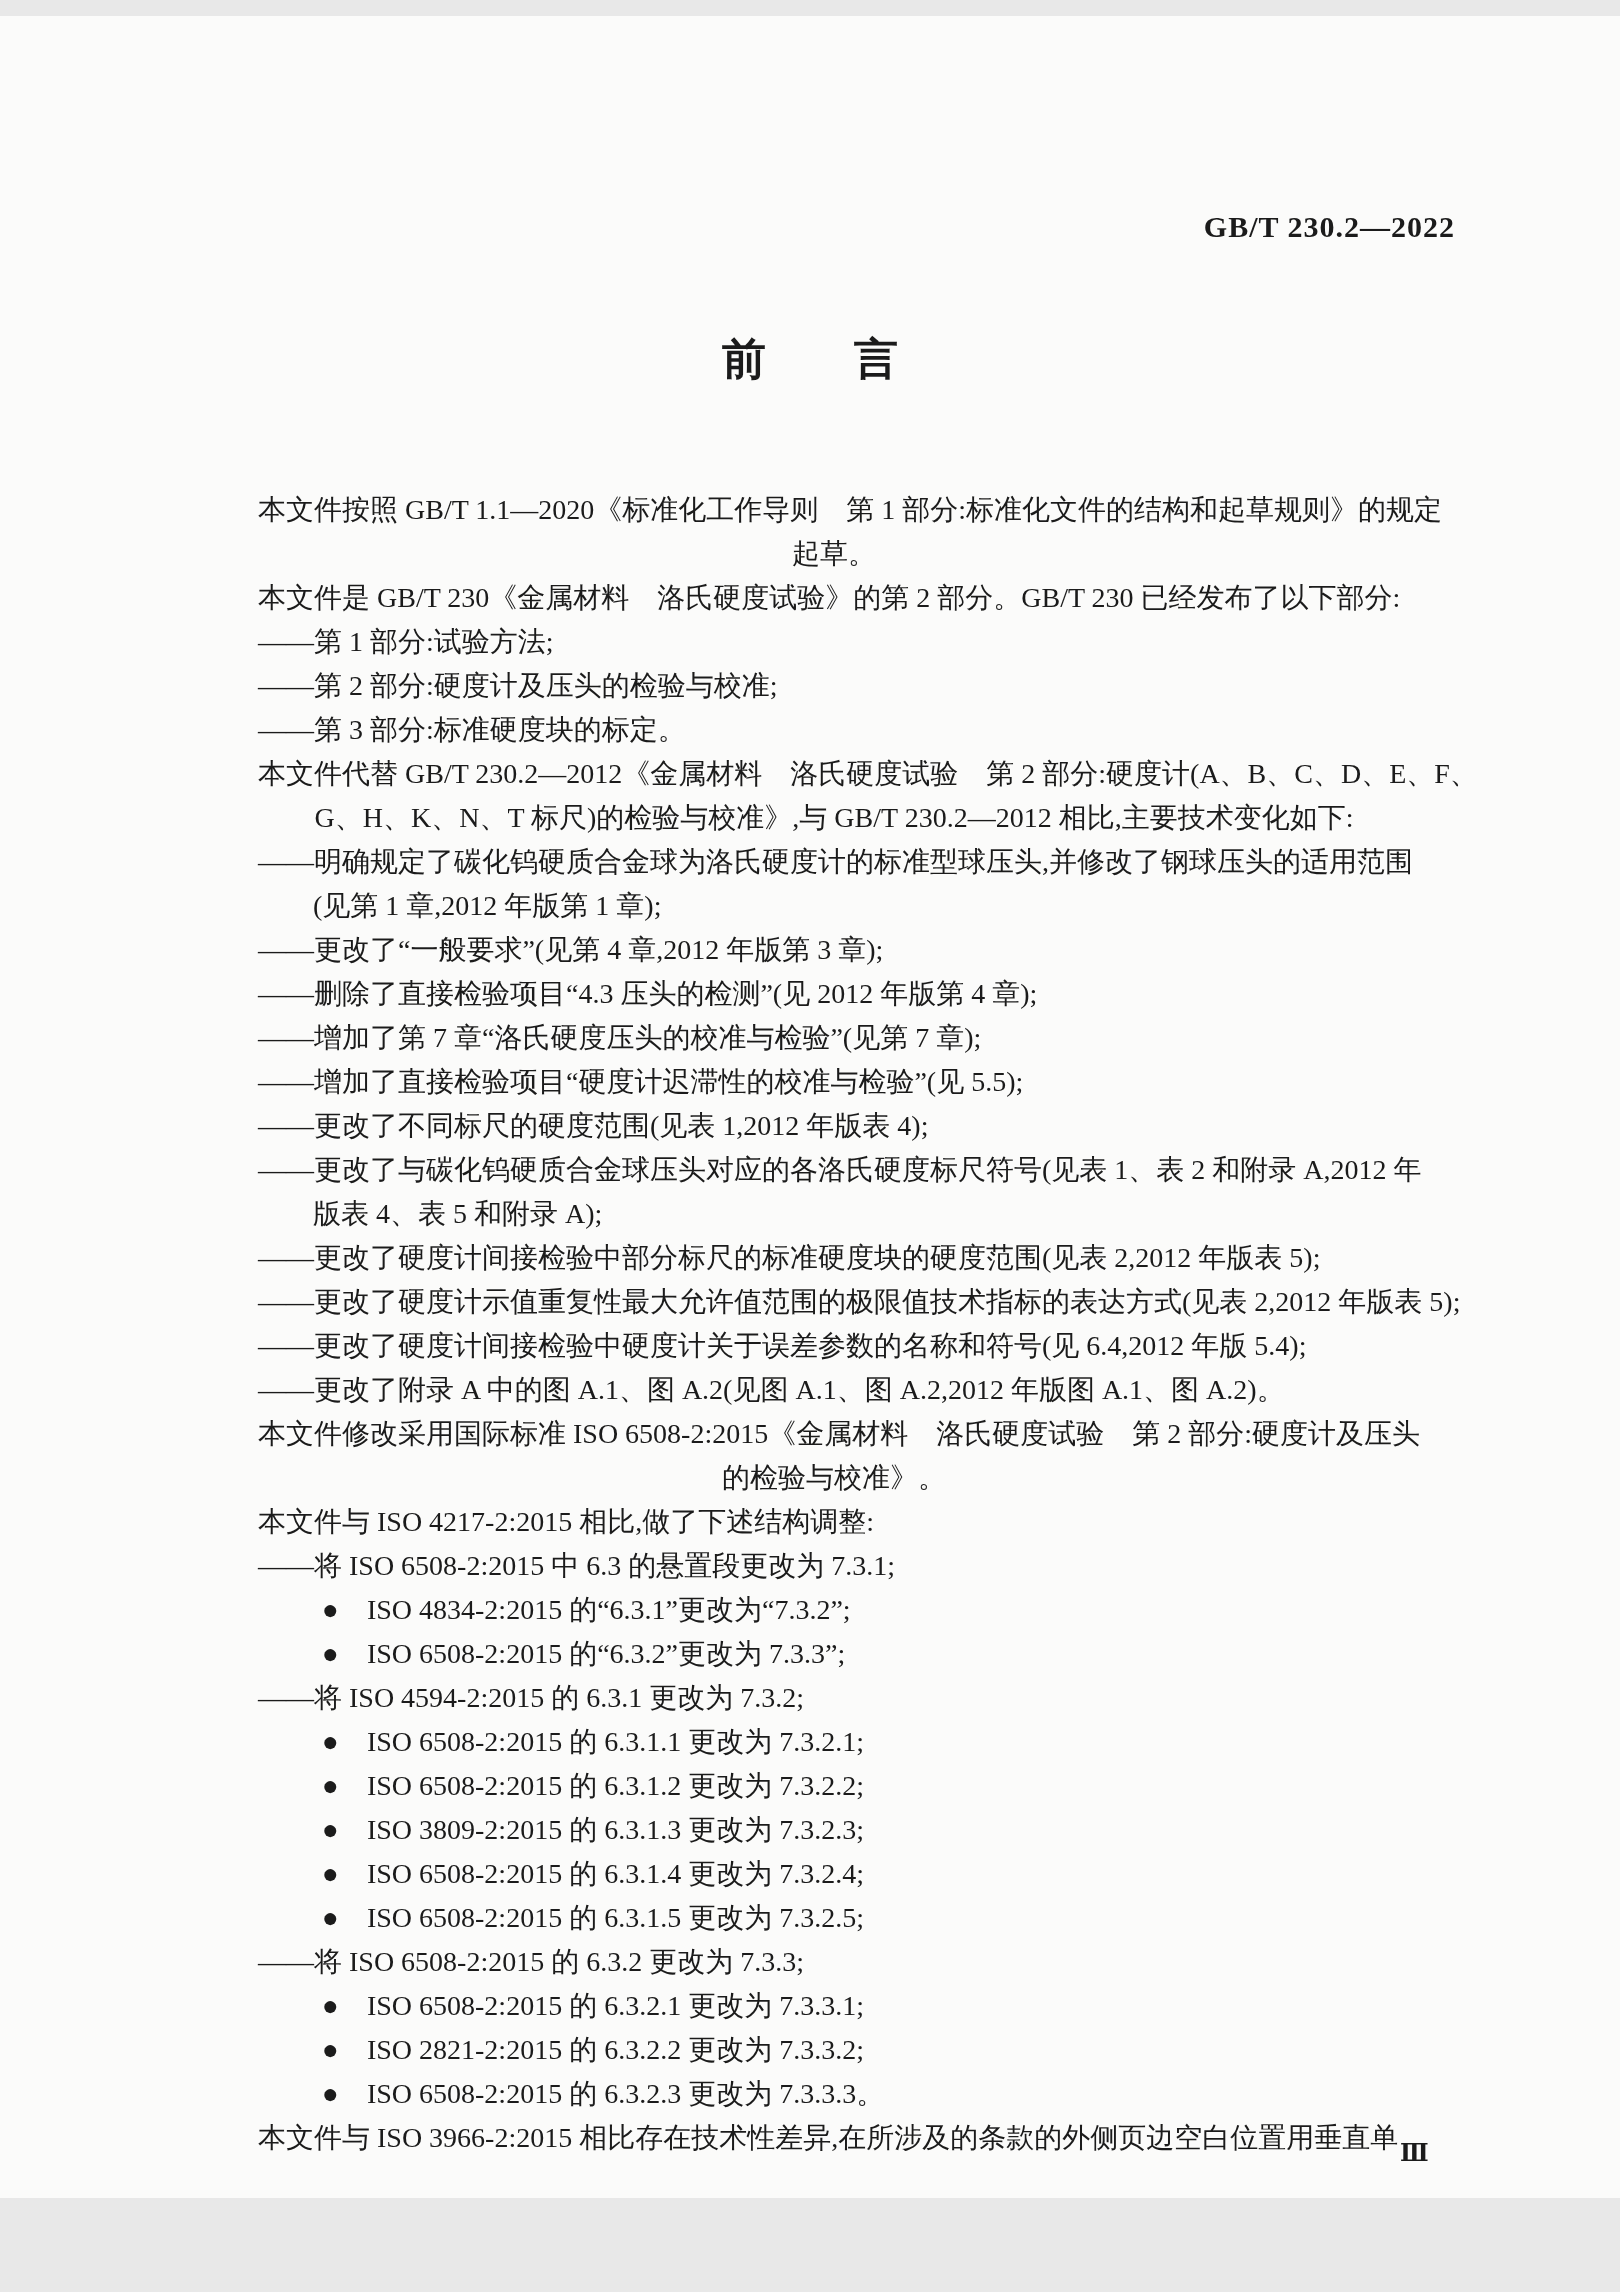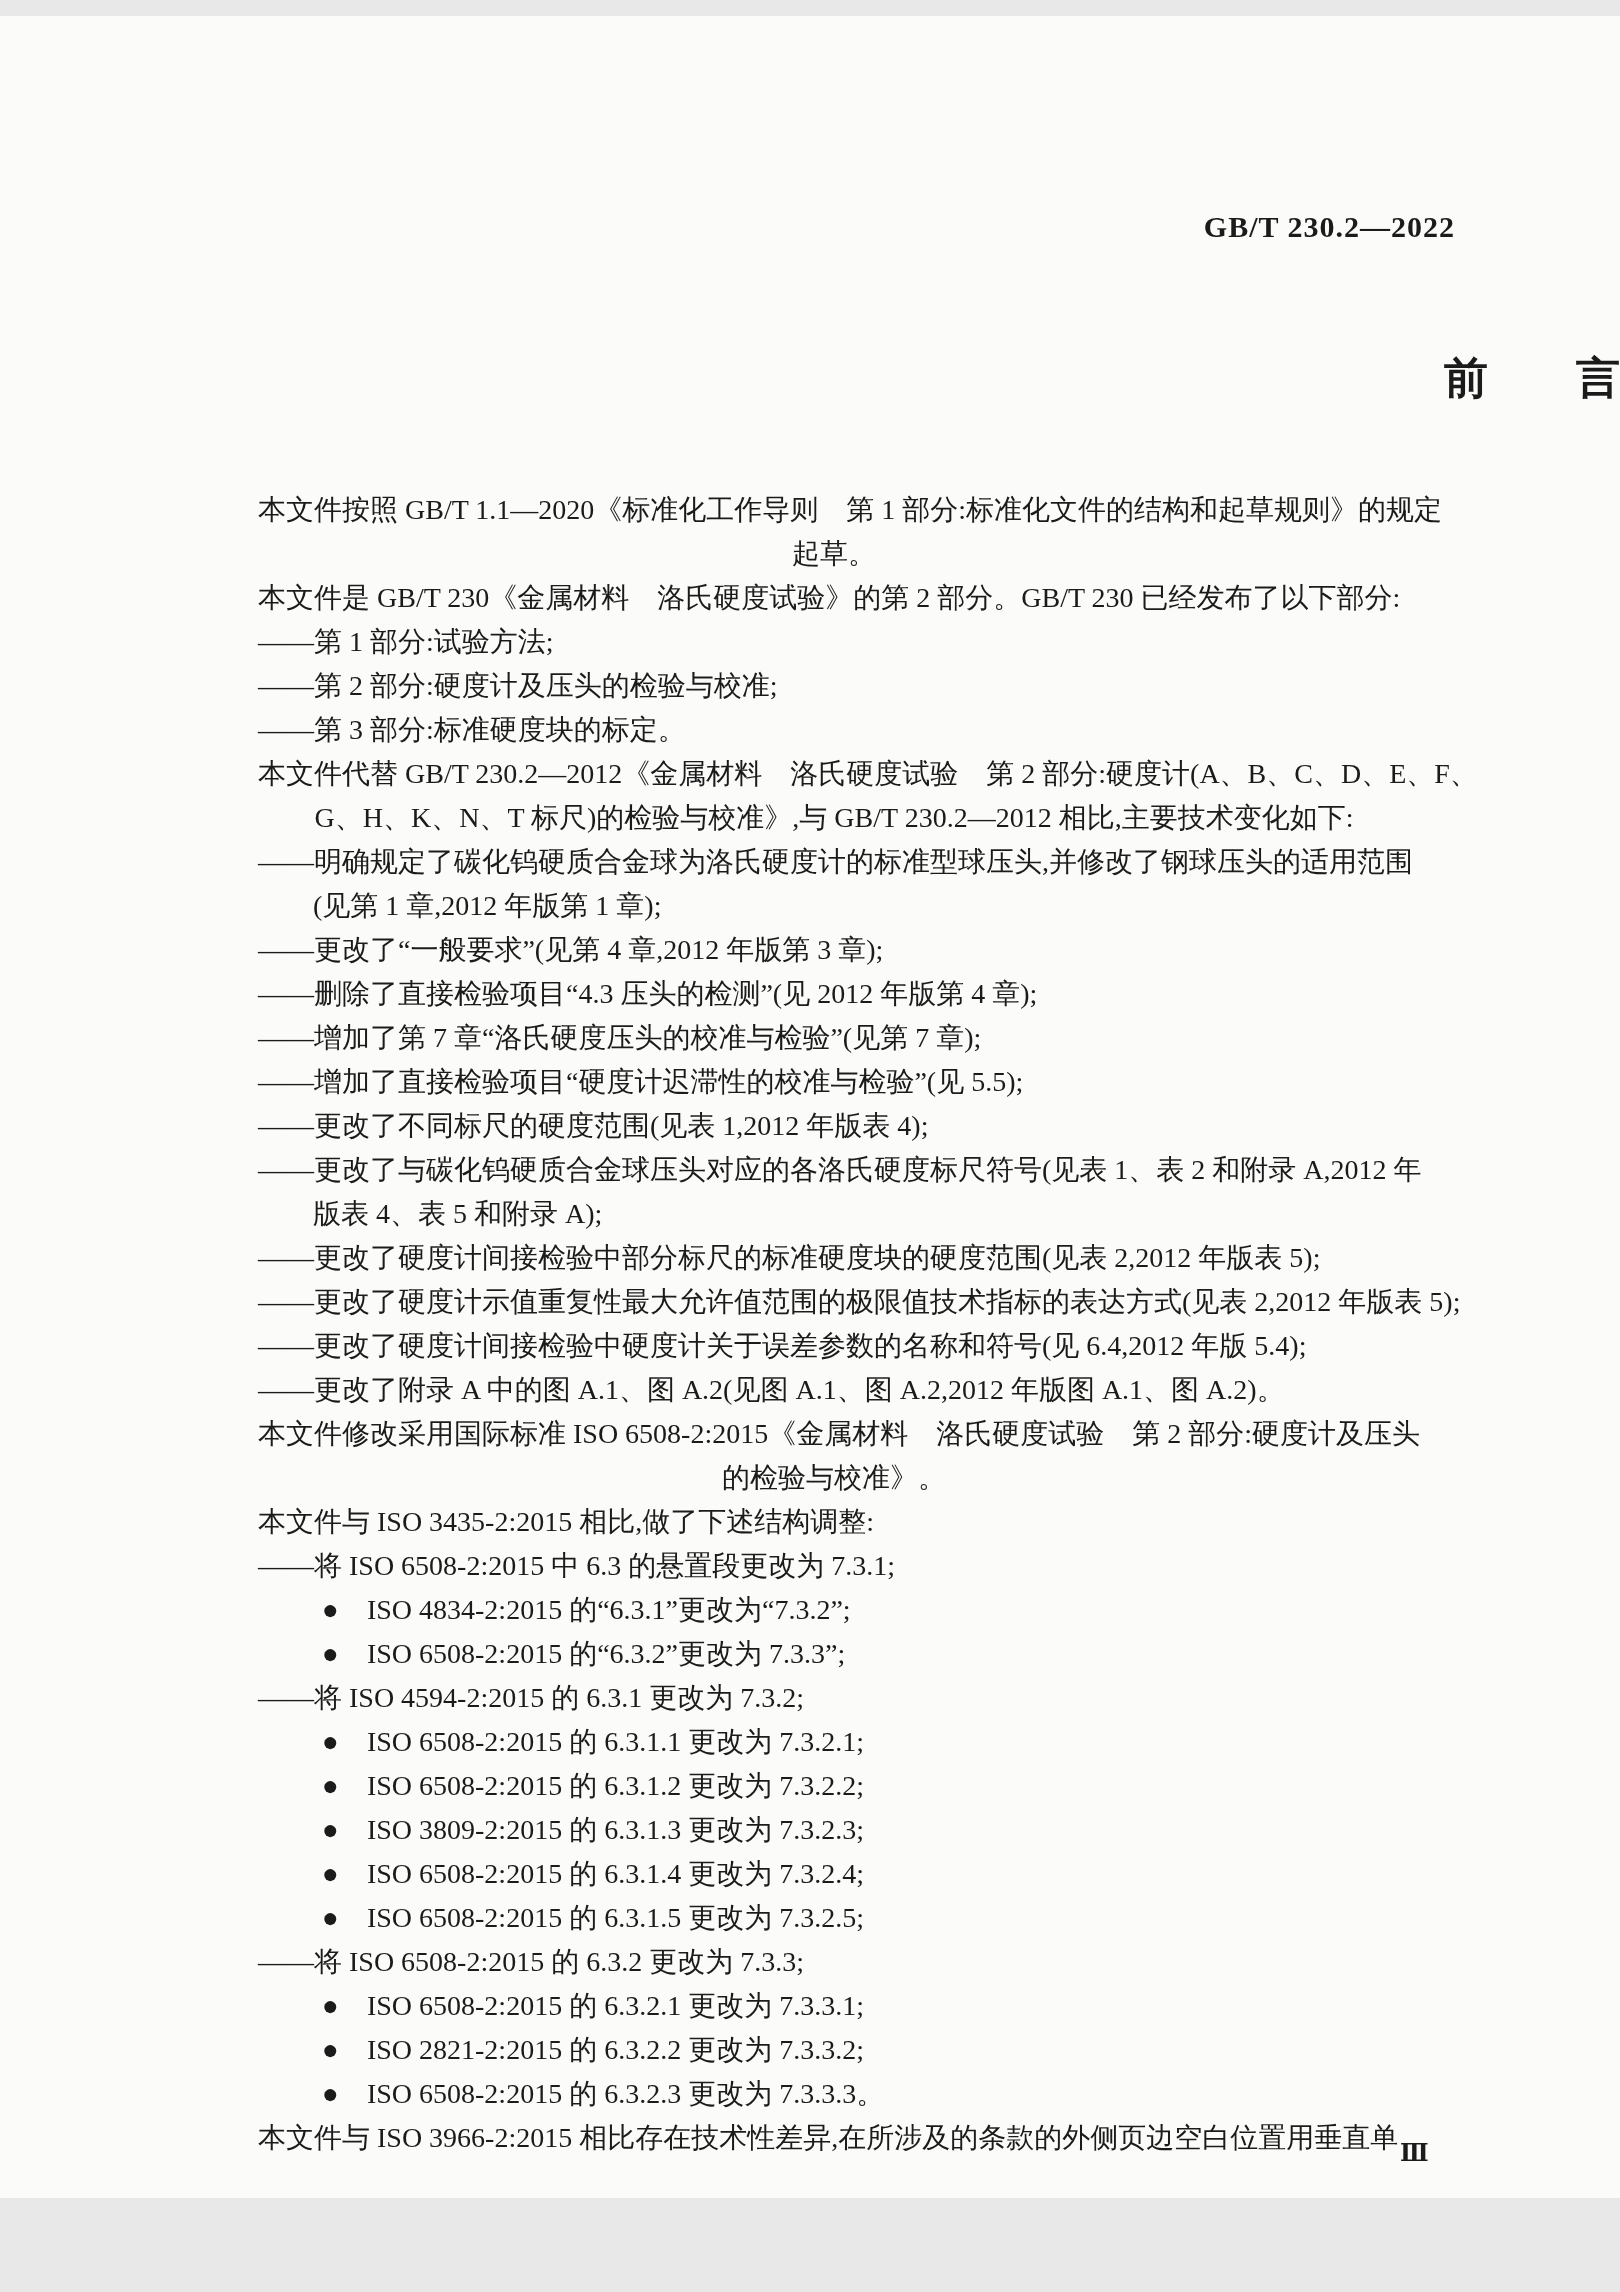--- a/index.html
+++ b/index.html
@@ -24,24 +24,24 @@
     left: 0;
     width: 1455px;
     text-align: right;
     font-size: 30px;
     font-weight: bold;
     letter-spacing: 1px;
     white-space: nowrap;
   }
   .doc-title {
     position: absolute;
-    top: 333px;
+    top: 314px;
     left: 0;
     width: 1620px;
-    text-align: right;
+    text-align: center;
     font-size: 44px;
     font-weight: bold;
     white-space: nowrap;
   }
   .body-text {
     position: absolute;
     top: 472px;
     left: 202px;
     width: 1264px;
     font-size: 28px;
@@ -90,21 +90,21 @@
       <div class="line dash">——增加了直接检验项目“硬度计迟滞性的校准与检验”(见 5.5);</div>
       <div class="line dash">——更改了不同标尺的硬度范围(见表 1,2012 年版表 4);</div>
       <div class="line dash">——更改了与碳化钨硬质合金球压头对应的各洛氏硬度标尺符号(见表 1、表 2 和附录 A,2012 年</div>
       <div class="line dashcont">版表 4、表 5 和附录 A);</div>
       <div class="line dash">——更改了硬度计间接检验中部分标尺的标准硬度块的硬度范围(见表 2,2012 年版表 5);</div>
       <div class="line dash">——更改了硬度计示值重复性最大允许值范围的极限值技术指标的表达方式(见表 2,2012 年版表 5);</div>
       <div class="line dash">——更改了硬度计间接检验中硬度计关于误差参数的名称和符号(见 6.4,2012 年版 5.4);</div>
       <div class="line dash">——更改了附录 A 中的图 A.1、图 A.2(见图 A.1、图 A.2,2012 年版图 A.1、图 A.2)。</div>
       <div class="line indent">本文件修改采用国际标准 ISO 6508-2:2015《金属材料　洛氏硬度试验　第 2 部分:硬度计及压头</div>
       <div class="line flush">的检验与校准》。</div>
-      <div class="line indent">本文件与 ISO 3435-2:2015 相比,做了下述结构调整:</div>
+      <div class="line indent">本文件与 ISO 4217-2:2015 相比,做了下述结构调整:</div>
       <div class="line dash">——将 ISO 6508-2:2015 中 6.3 的悬置段更改为 7.3.1;</div>
       <div class="line bullet">●　ISO 4834-2:2015 的“6.3.1”更改为“7.3.2”;</div>
       <div class="line bullet">●　ISO 6508-2:2015 的“6.3.2”更改为 7.3.3”;</div>
       <div class="line dash">——将 ISO 4594-2:2015 的 6.3.1 更改为 7.3.2;</div>
       <div class="line bullet">●　ISO 6508-2:2015 的 6.3.1.1 更改为 7.3.2.1;</div>
       <div class="line bullet">●　ISO 6508-2:2015 的 6.3.1.2 更改为 7.3.2.2;</div>
       <div class="line bullet">●　ISO 3809-2:2015 的 6.3.1.3 更改为 7.3.2.3;</div>
       <div class="line bullet">●　ISO 6508-2:2015 的 6.3.1.4 更改为 7.3.2.4;</div>
       <div class="line bullet">●　ISO 6508-2:2015 的 6.3.1.5 更改为 7.3.2.5;</div>
       <div class="line dash">——将 ISO 6508-2:2015 的 6.3.2 更改为 7.3.3;</div>

